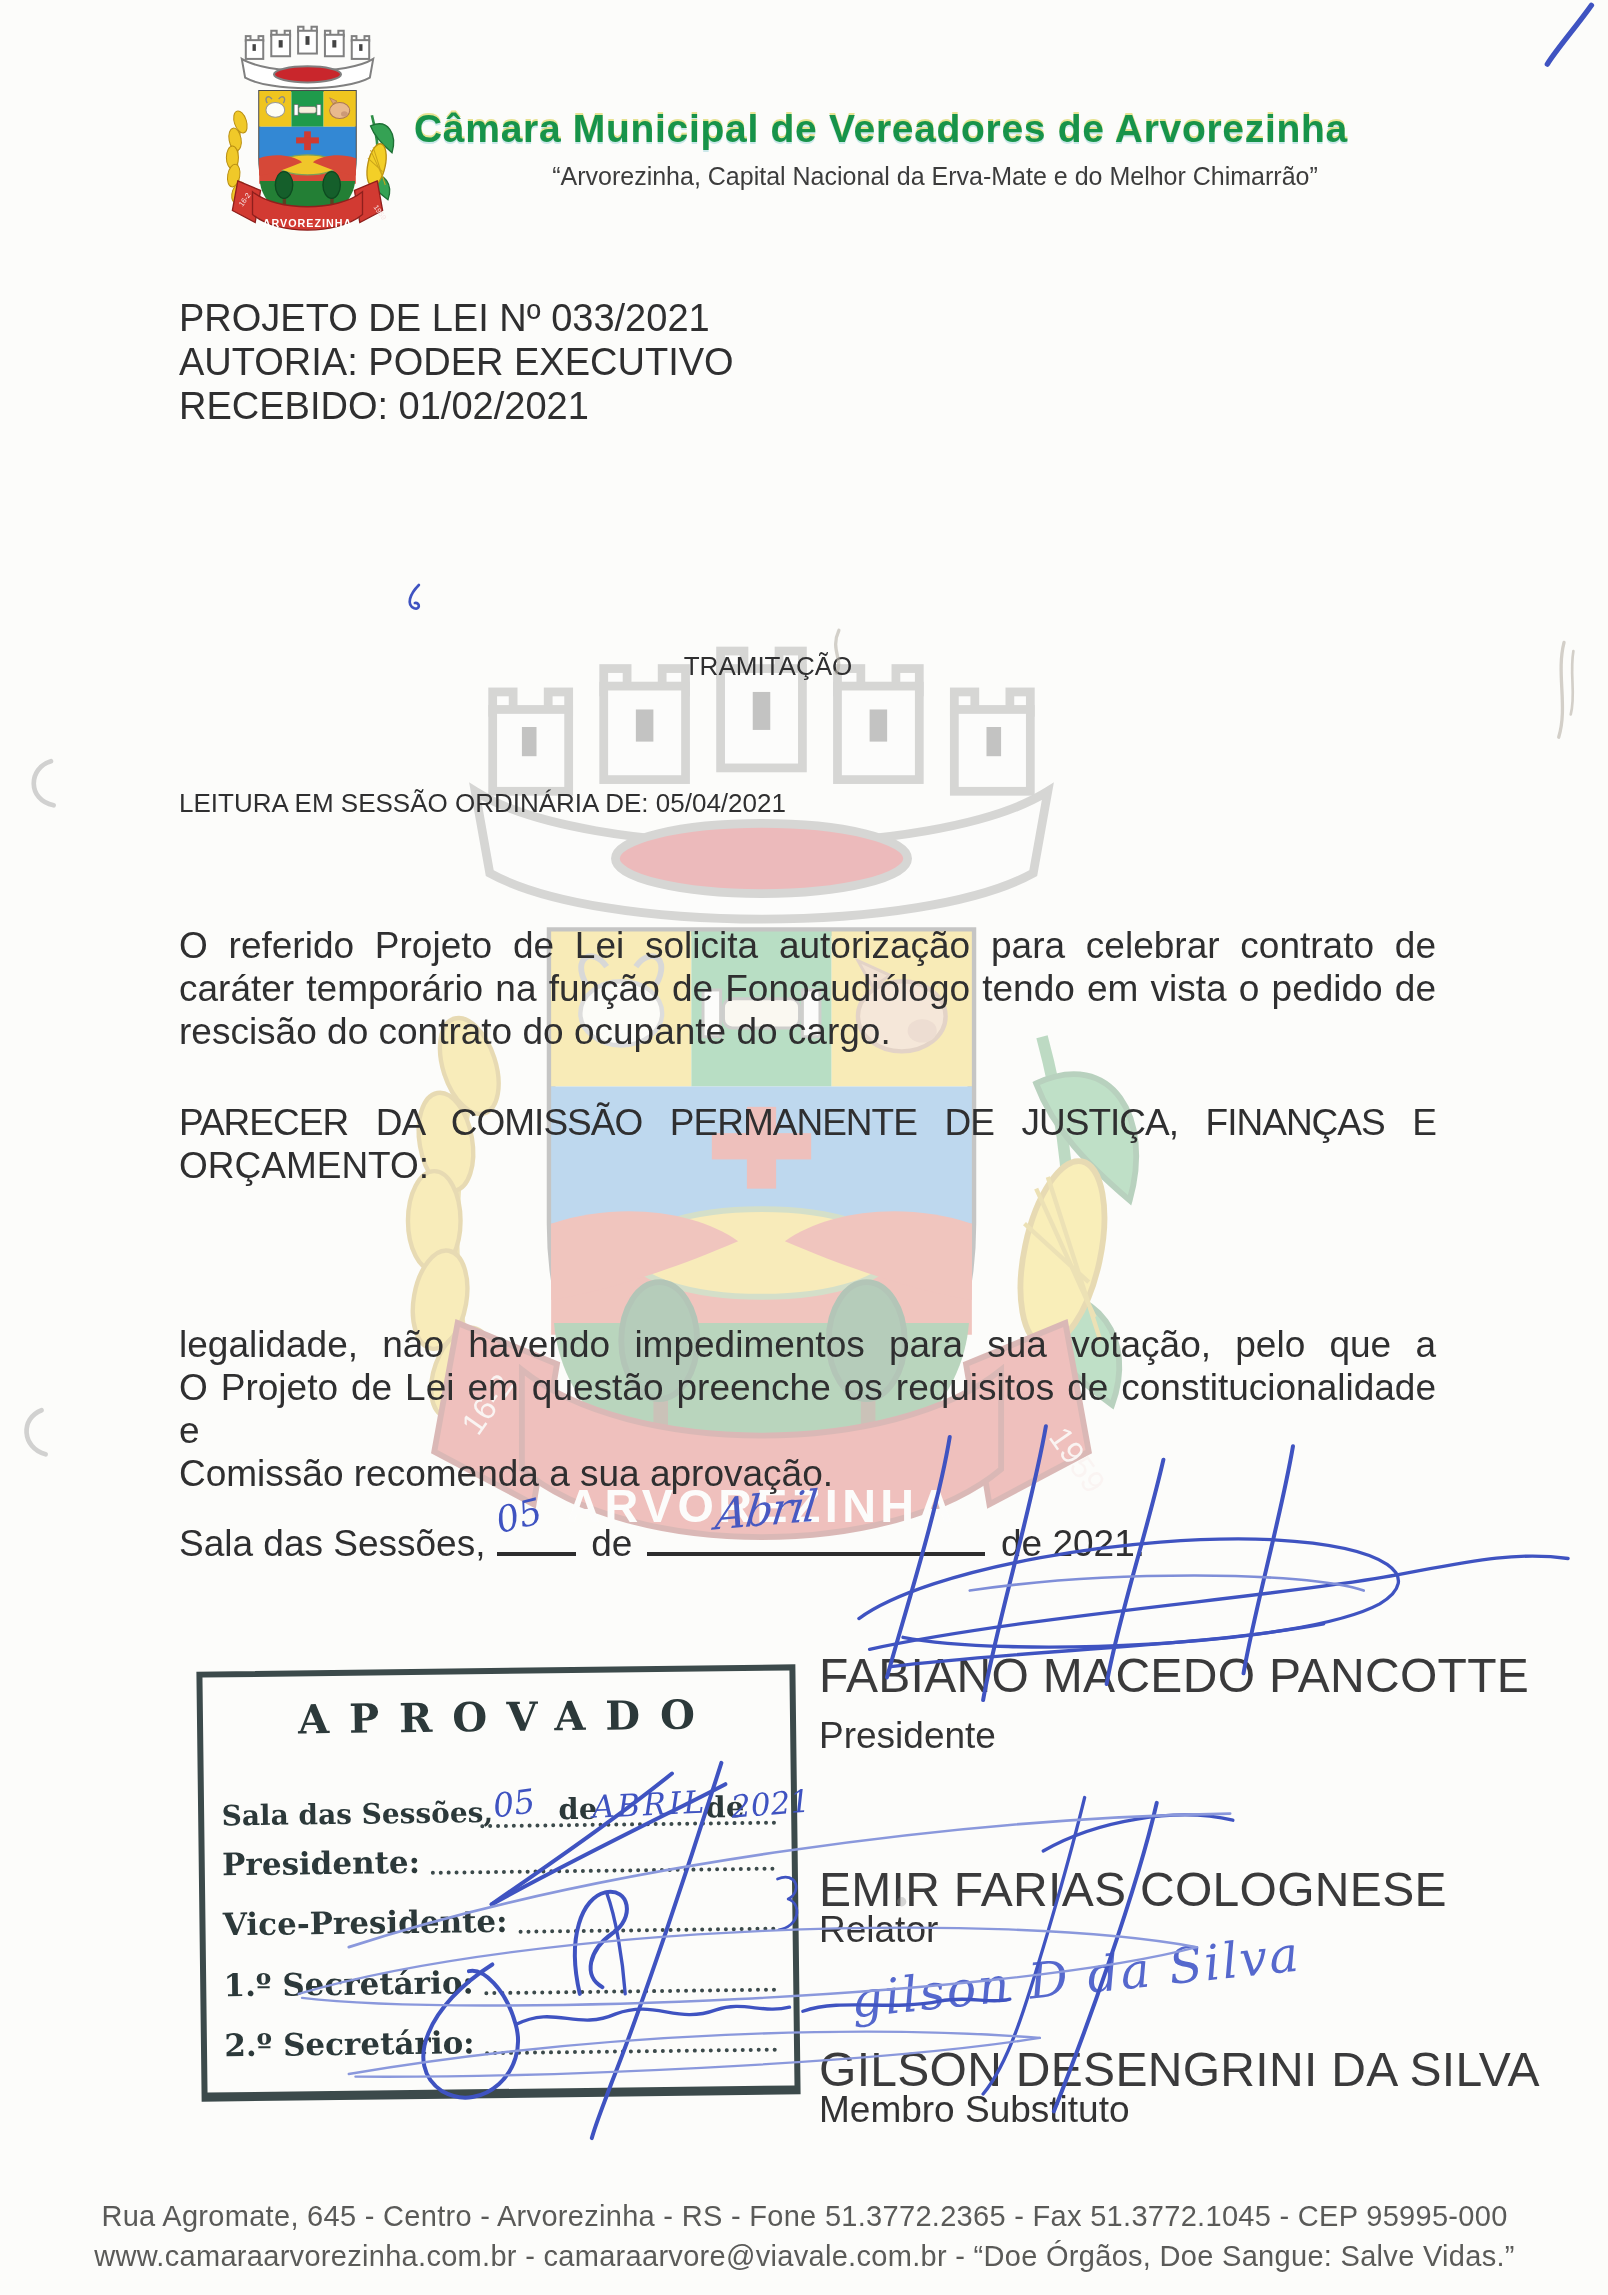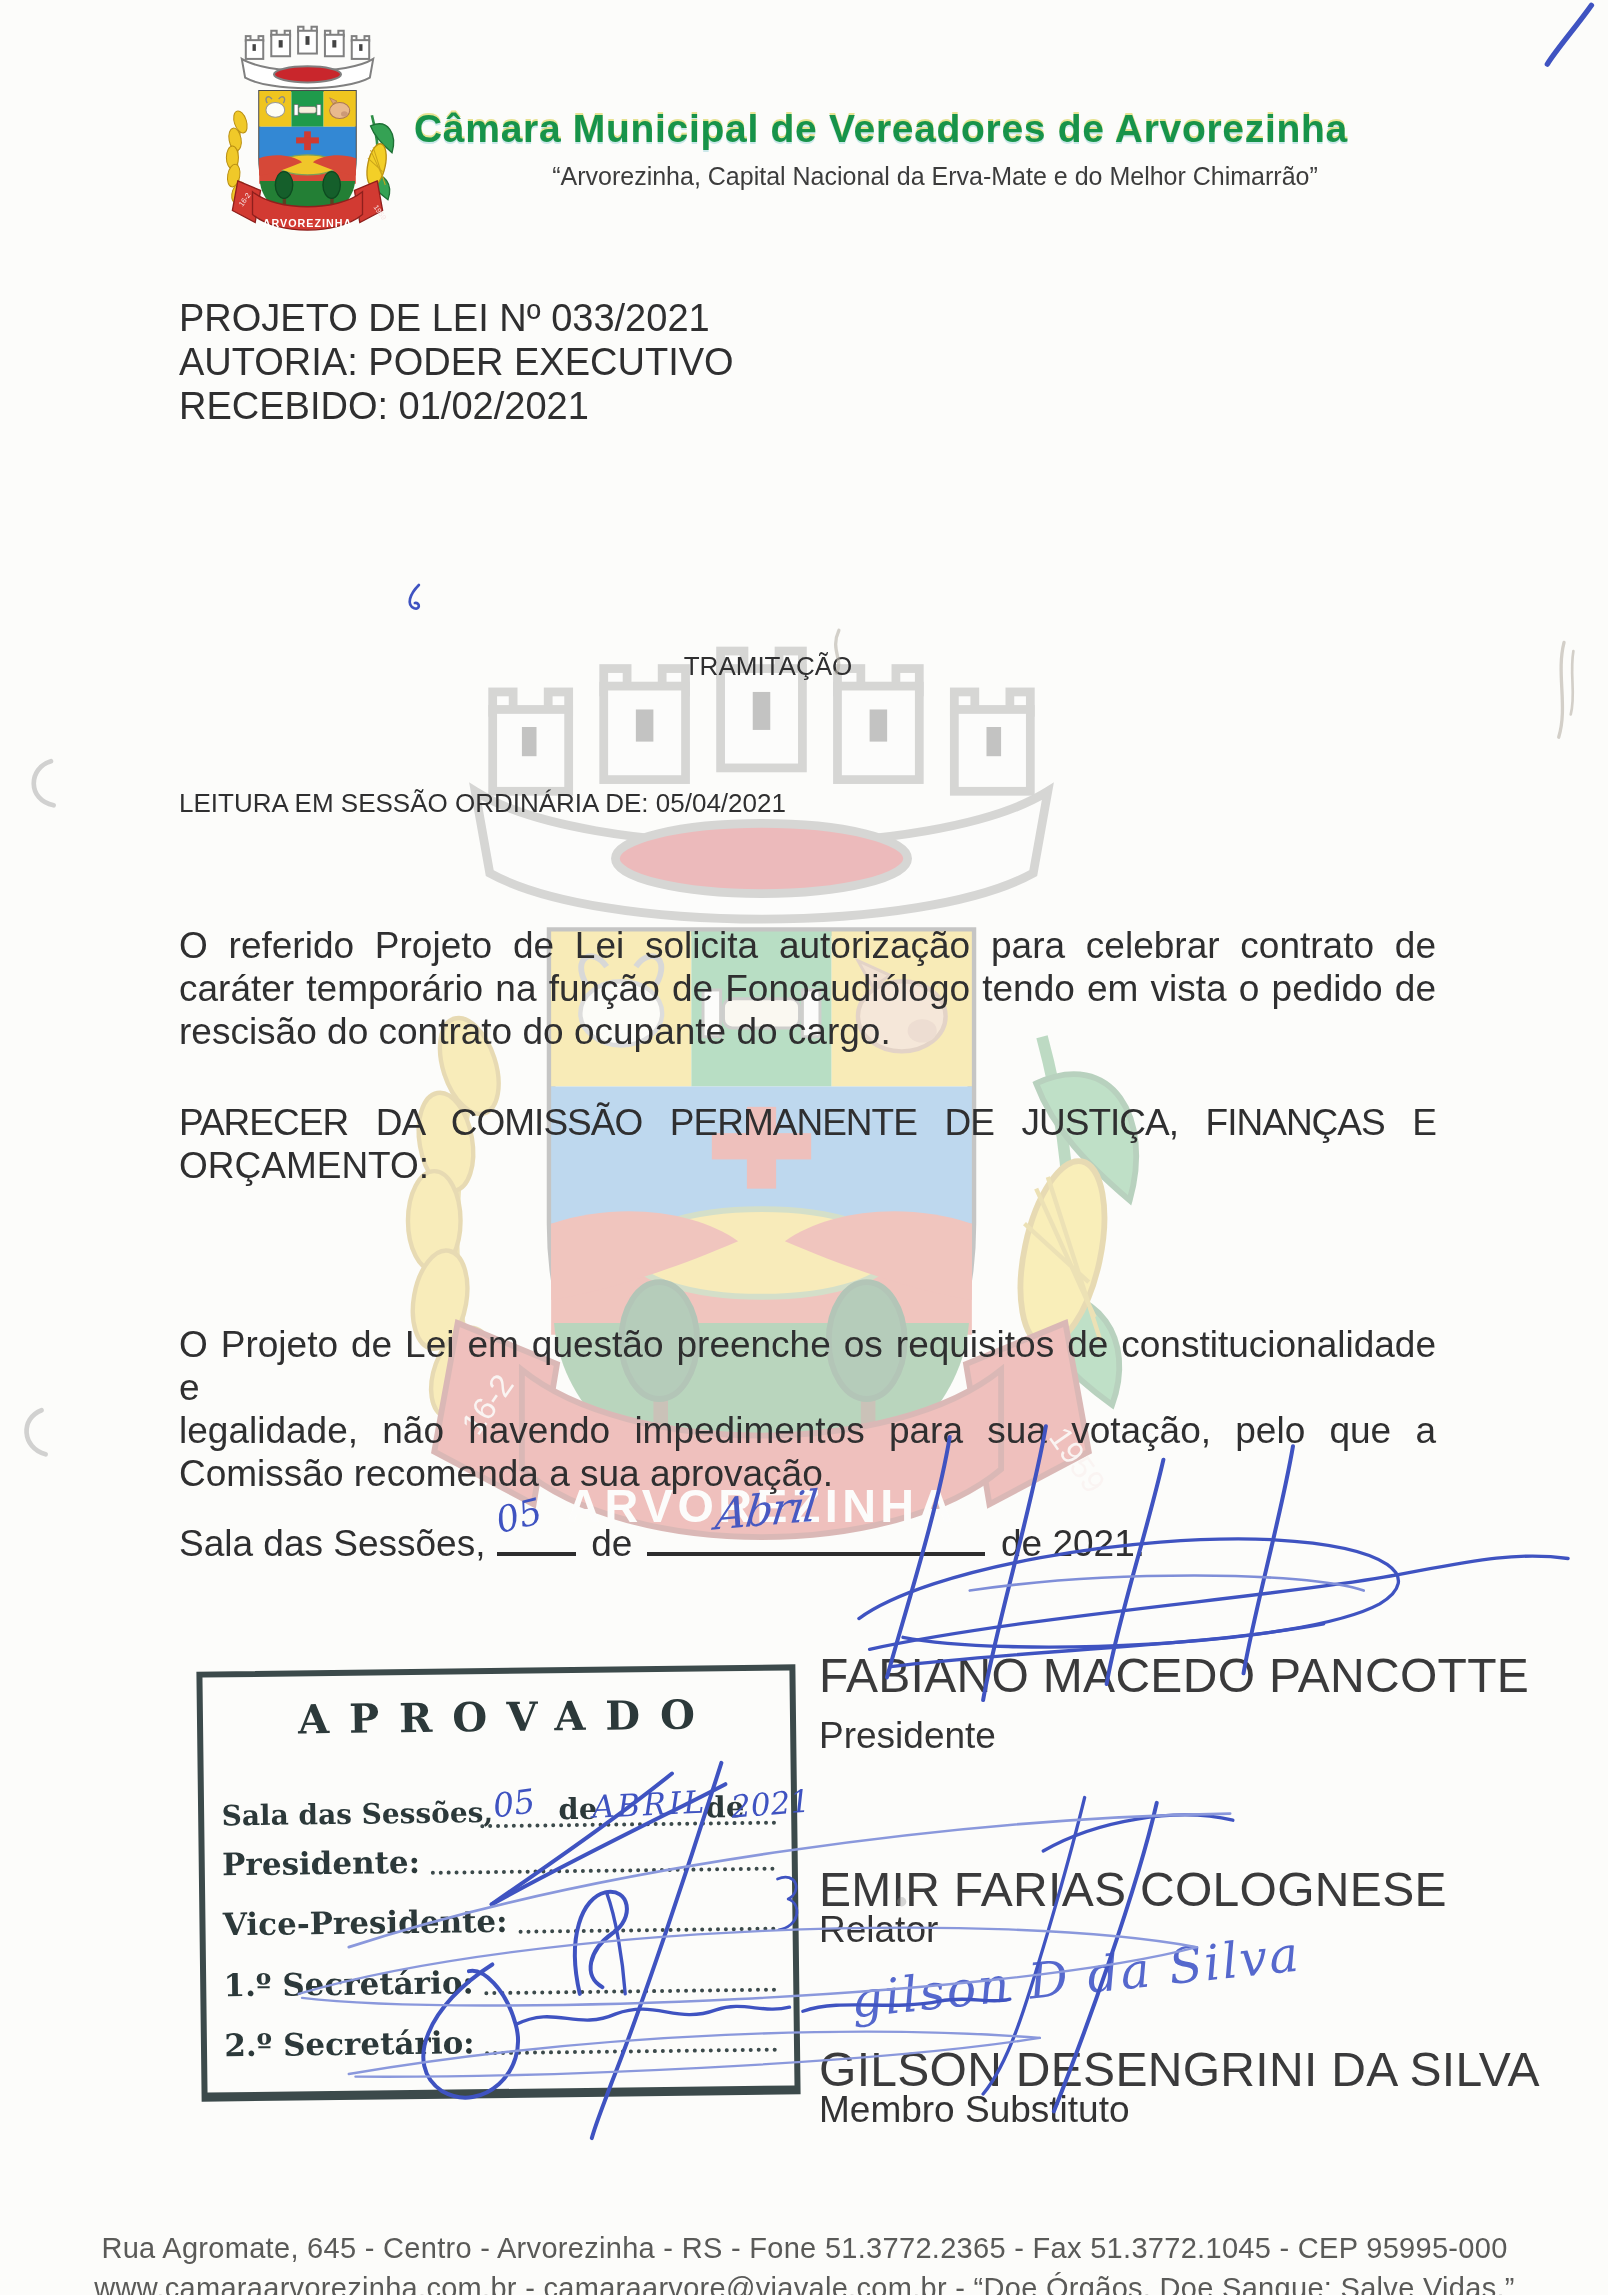--- a/index.html
+++ b/index.html
@@ -55,21 +55,21 @@
   .srow{position:absolute;left:17.4px;right:17.4px;display:flex;align-items:flex-end;font-size:31px;}
   .srow .flabel{line-height:1;white-space:nowrap;}
   .fline{flex:1;border-bottom:4.7px dotted #3c4a4b;margin-left:10.7px;margin-bottom:2.7px;}
   .frow1{top:172px;} .frow2{top:232px;} .frow3{top:293px;} .frow4{top:353px;}
 
   
   .sig-name{left:819px;font-size:48px;color:#3a3a3b;letter-spacing:0.3px;white-space:nowrap;}
   .sig-role{left:819px;font-size:37px;color:#333334;white-space:nowrap;}
 
   
-  .footer-line{left:0;width:1609px;text-align:center;font-size:29px;color:#5a5a58;letter-spacing:0.3px;margin-top:32px;}
+  .footer-line{left:0;width:1609px;text-align:center;font-size:29px;color:#5a5a58;letter-spacing:0.3px;}
 
   .watermark{opacity:.30;}
   .overlay{left:0;top:0;pointer-events:none;}
 </style>
 </head>
 <body>
 
 <div class="page">
 
   <svg width="0" height="0" style="position:absolute" aria-hidden="true">
@@ -188,22 +188,22 @@
     <div class="jline">caráter temporário na função de Fonoaudiólogo tendo em vista o pedido de</div>
     <div>rescisão do contrato do ocupante do cargo.</div>
   </div>
 
   <div class="abs bt para" style="left:179px;top:1101px;">
     <div class="jline tight">PARECER DA COMISSÃO PERMANENTE DE JUSTIÇA, FINANÇAS E</div>
     <div>ORÇAMENTO:</div>
   </div>
 
   <div class="abs bt para" style="left:179px;top:1323px;">
+    <div class="jline">legalidade, não havendo impedimentos para sua votação, pelo que a</div>
     <div class="jline">O Projeto de Lei em questão preenche os requisitos de constitucionalidade e</div>
-    <div class="jline">legalidade, não havendo impedimentos para sua votação, pelo que a</div>
     <div>Comissão recomenda a sua aprovação.</div>
   </div>
 
   <div class="abs sala-row">
     <span>Sala das Sessões,</span><span class="blank blank1"></span><span class="sala-de">de</span><span class="blank blank2"></span><span>de 2021.</span>
   </div>
   <span class="abs hand hand-day-body">05</span>
   <span class="abs hand hand-month-body">Abril</span>
 
   <div class="abs stamp">

